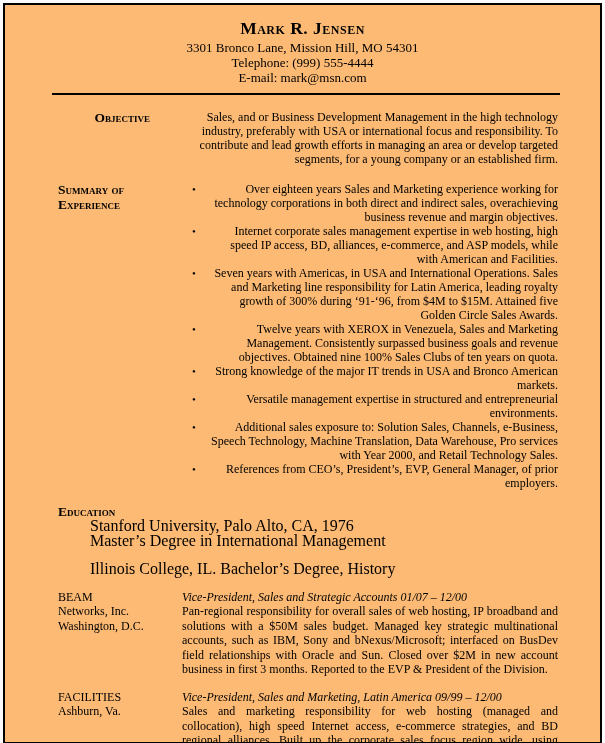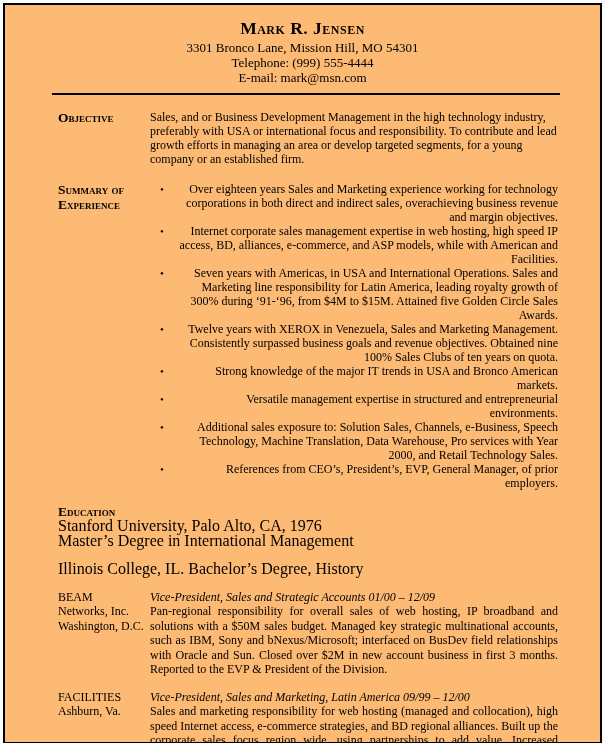--- a/index.html
+++ b/index.html
@@ -59,23 +59,24 @@
     font-weight: bold;
     font-variant: small-caps;
     font-size: 13.5px;
     line-height: 15px;
     padding-top: 0px;
   }
   .content {
     flex: 1;
     font-size: 12px;
     line-height: 14px;
+    margin-left: 32px;
   }
   .content p { margin: 0; }
-  .objective-row { margin-top: 15px; }
+  .objective-row { margin-top: 15px; text-align: right; }
   .summary-row  { margin-top: 16px; }
   .education-row{ margin-top: 14px; flex-direction: column; }
   
   ul.bullets {
     list-style: none;
     margin: 0;
     padding: 0;
   }
   ul.bullets li { display: flex; }
   .bullet {
@@ -182,21 +183,21 @@
   </div>
 
 
   <div class="row job">
     <div class="label" style="font-weight:normal; font-variant:normal;">
       <div class="org-line">BEAM</div>
       <div class="org-line">Networks, Inc.</div>
       <div class="org-line">Washington, D.C.</div>
     </div>
     <div class="content">
-      <div class="job-title">Vice-President, Sales and Strategic Accounts 01/00 – 12/09</div>
+      <div class="job-title">Vice-President, Sales and Strategic Accounts 01/07 – 12/00</div>
       <p class="job-desc">Pan-regional responsibility for overall sales of web hosting, IP broadband and solutions with a $50M sales budget. Managed key strategic multinational accounts, such as IBM, Sony and bNexus/Microsoft; interfaced on BusDev field relationships with Oracle and Sun. Closed over $2M in new account business in first 3 months. Reported to the EVP &amp; President of the Division.</p>
     </div>
   </div>
 
   <div class="row job">
     <div class="label" style="font-weight:normal; font-variant:normal;">
       <div class="org-line">FACILITIES</div>
       <div class="org-line">Ashburn, Va.</div>
     </div>
     <div class="content">

